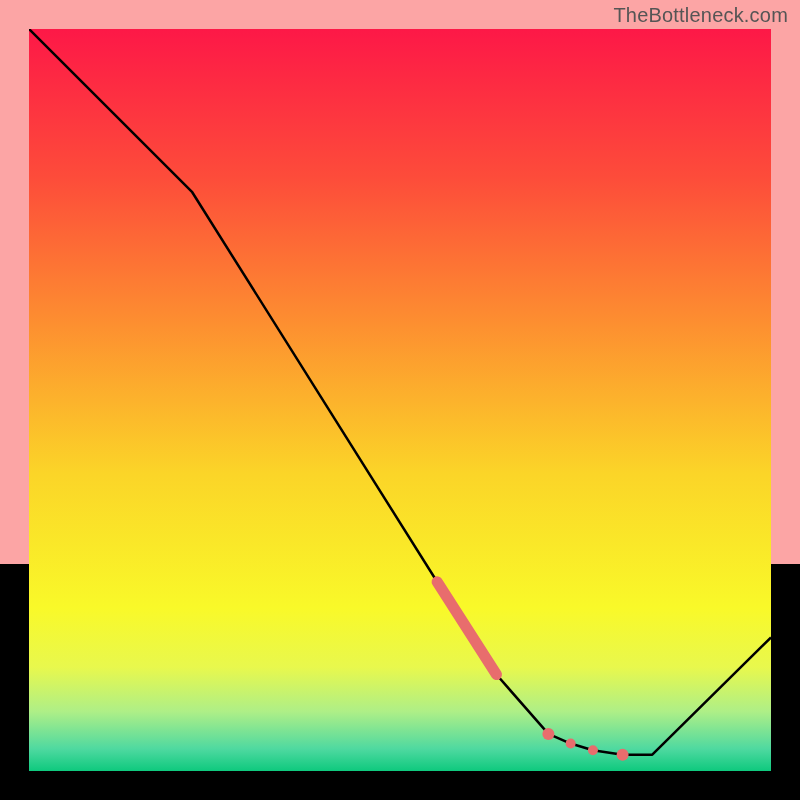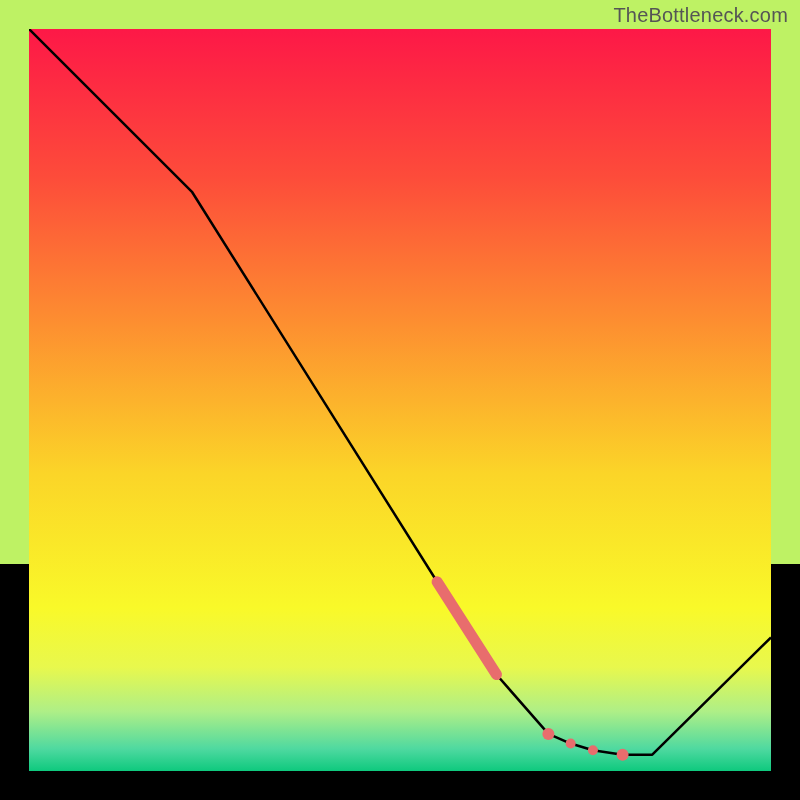--- a/index.html
+++ b/index.html
@@ -7,21 +7,21 @@
     padding: 0;
     width: 800px;
     height: 800px;
     background: #000;
     font-family: Arial, Helvetica, sans-serif;
   }
   .container {
     width: 800px;
     height: 564px;
     position: relative;
-    background: #bef264;
+    background: #fca5a5;
   }
   .watermark {
     position: absolute;
     top: 4px;
     right: 12px;
     font-size: 20px;
     color: #555;
     font-weight: 500;
     letter-spacing: 0.2px;
   }

